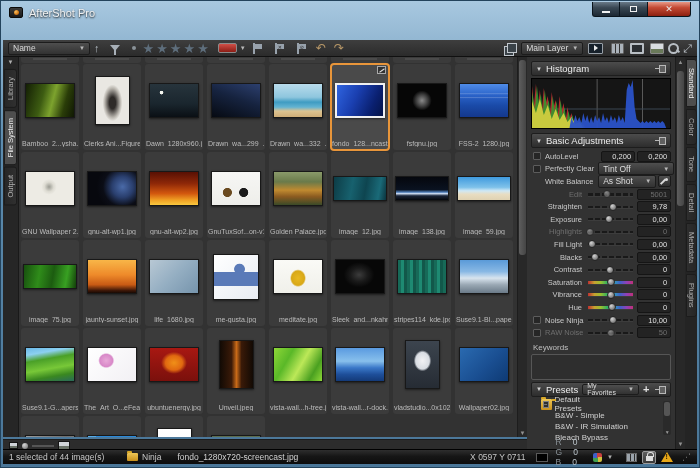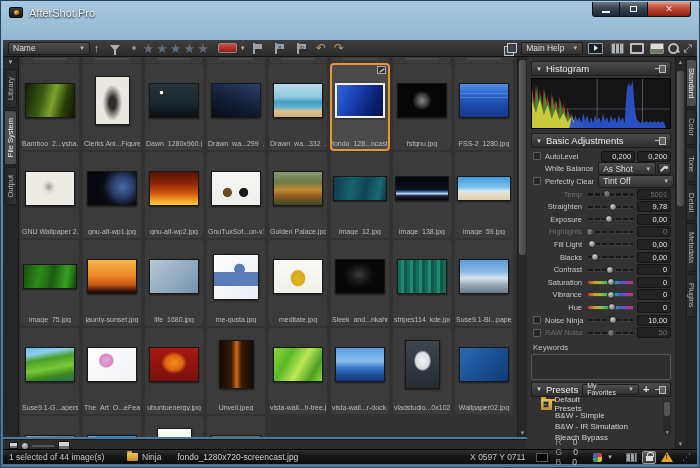--- a/index.html
+++ b/index.html
@@ -192,21 +192,21 @@
         <span class="sub">✕</span>
       </span>
     <span class="flagicon">
         <span class="sub">⊘</span>
       </span>
     <span class="rot">↶</span>
     <span class="rot">↷</span>
     <span class="tspacer"></span>
     <span class="layersicon"></span>
     <div class="ddl layerdd">
-      <span>Main Help</span>
+      <span>Main Layer</span>
         <span class="car">▼</span>
     </div>
     <span class="monicon"></span>
     <span class="viewicon gridic"></span>
     <span class="viewicon frameic"></span>
     <span class="viewicon imgic"></span>
     <span class="magic"></span>
     <span class="expic">⤢</span>
   </div>
 
@@ -530,43 +530,43 @@
             <div class="alabelbox">
               <div class="acheck"></div>
               <div class="albl left">AutoLevel</div>
             </div>
             <div class="aspacer"></div>
             <div class="aval">0,200</div>
             <div class="aval">0,200</div>
           </div>
           <div class="arow">
             <div class="alabelbox">
+              <div class="acheck"></div>
+              <div class="albl left">Perfectly Clear</div>
+            </div>
+            <div class="aspacer"></div>
+            <div class="ddl addl">
+              <span>Tint Off</span>
+              <div class="car">▼</div>
+            </div>
+          </div>
+          <div class="arow">
+            <div class="alabelbox">
               <div class="albl left" style="padding-left: 14px;">White Balance</div>
             </div>
             <div class="aspacer"></div>
             <div class="ddl addl wb">
               <span>As Shot</span>
               <div class="car">▼</div>
             </div>
             <div class="dropper"></div>
           </div>
-          <div class="arow">
-            <div class="alabelbox">
-              <div class="acheck"></div>
-              <div class="albl left">Perfectly Clear</div>
-            </div>
-            <div class="aspacer"></div>
-            <div class="ddl addl">
-              <span>Tint Off</span>
-              <div class="car">▼</div>
-            </div>
-          </div>
           <div class="arow dis">
             <div class="alabelbox fixed">
-              <div class="albl">Temp</div>
+              <div class="albl">Edit</div>
             </div>
             <div class="aslider">
               <div class="track temp"></div>
               <div class="knob" style="left: 42%;"></div>
             </div>
             <div class="aval">5001</div>
           </div>
           <div class="arow">
             <div class="alabelbox fixed">
               <div class="albl">Straighten</div>

